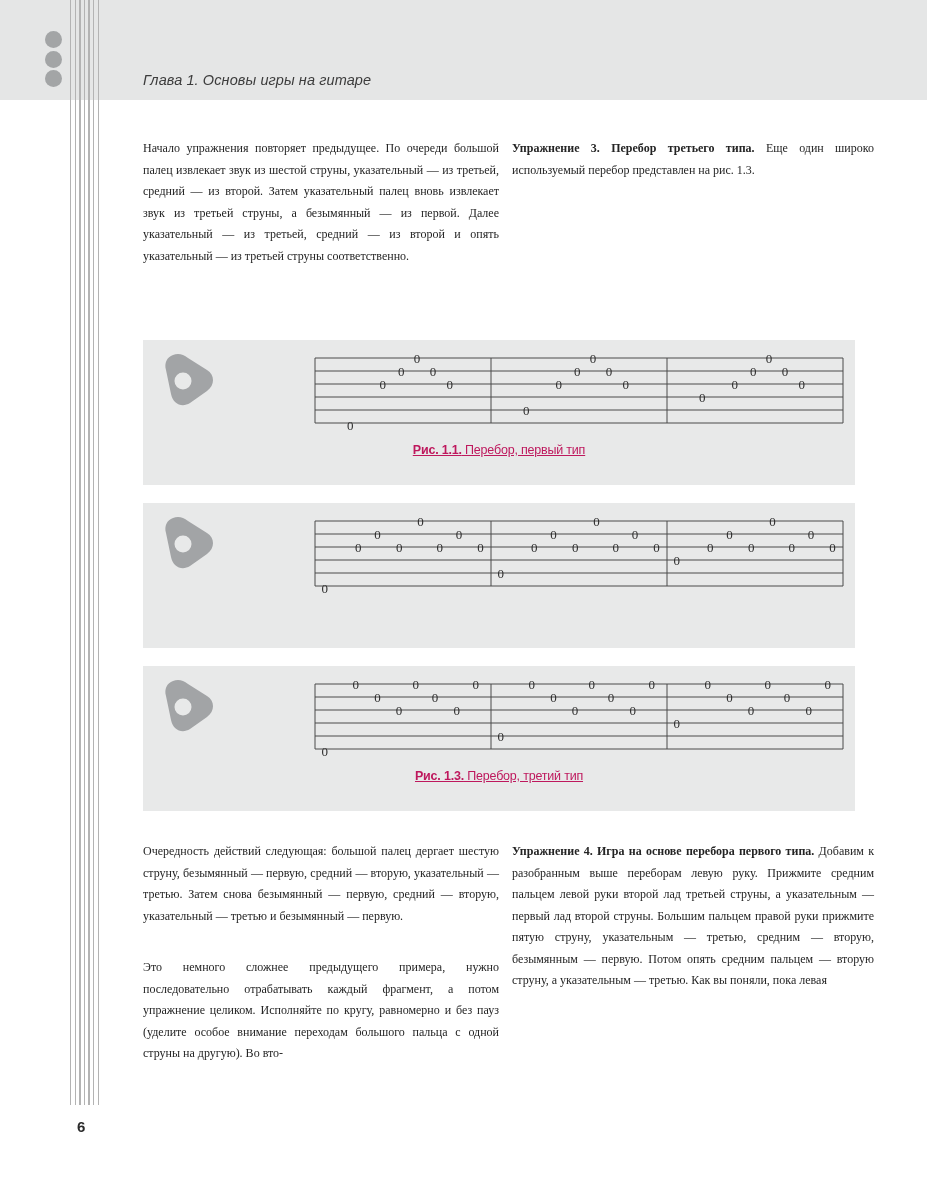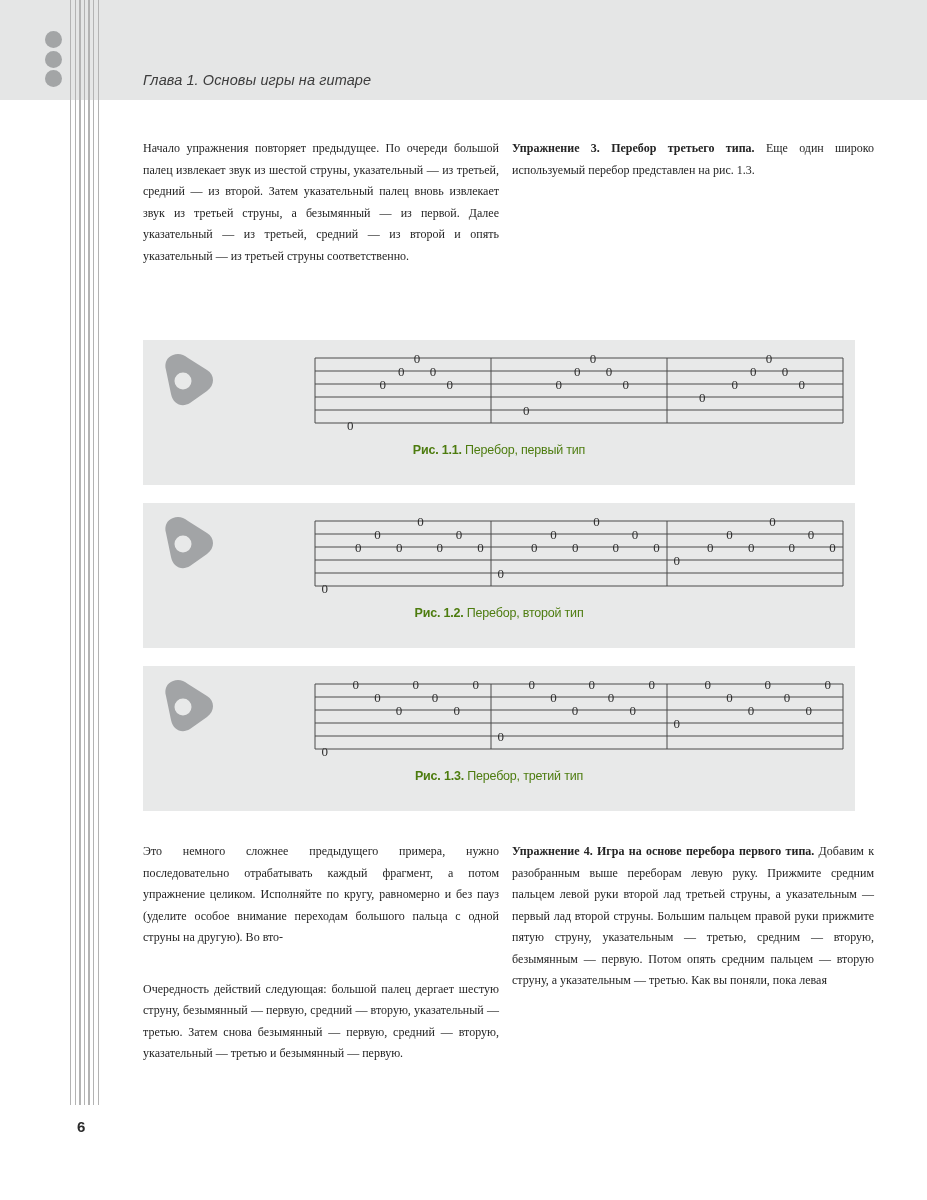--- a/index.html
+++ b/index.html
@@ -55,21 +55,21 @@
   .fig-band {
     position:absolute; left:143px; width:712px; height:145px;
     background:#e8e9e9;
   }
   .fig1 { top:340px; } .fig2 { top:503px; } .fig3 { top:666px; }
   .tab-svg { position:absolute; left:0; top:0; }
   .fig-caption {
     position:absolute; left:0; right:0; top:103px;
     text-align:center;
     font-family:"Liberation Sans", sans-serif;
-    font-size:12.5px; color:#4d7c0f; letter-spacing:-0.2px;
+    font-size:12.5px; color:#be185d; letter-spacing:-0.2px;text-decoration:underline;
   }
   .cap-b { font-weight:700; }
 
   
   .page-number {
     position:absolute; left:77px; top:1118px;
     font-family:"Liberation Sans", sans-serif;
     font-weight:700; font-size:15px; color:#2b2b2b;
   }
 </style>
@@ -159,21 +159,20 @@
         <text x="513.616" y="48.6" text-anchor="middle" font-family="&quot;Liberation Serif&quot;, serif" font-size="13" fill="#2f2f2f">0</text>
         <text x="533.68" y="61.6" text-anchor="middle" font-family="&quot;Liberation Serif&quot;, serif" font-size="13" fill="#2f2f2f">0</text>
         <text x="567.296" y="48.6" text-anchor="middle" font-family="&quot;Liberation Serif&quot;, serif" font-size="13" fill="#2f2f2f">0</text>
         <text x="586.48" y="35.6" text-anchor="middle" font-family="&quot;Liberation Serif&quot;, serif" font-size="13" fill="#2f2f2f">0</text>
         <text x="608.128" y="48.6" text-anchor="middle" font-family="&quot;Liberation Serif&quot;, serif" font-size="13" fill="#2f2f2f">0</text>
         <text x="629.6" y="22.6" text-anchor="middle" font-family="&quot;Liberation Serif&quot;, serif" font-size="13" fill="#2f2f2f">0</text>
         <text x="648.784" y="48.6" text-anchor="middle" font-family="&quot;Liberation Serif&quot;, serif" font-size="13" fill="#2f2f2f">0</text>
         <text x="667.968" y="35.6" text-anchor="middle" font-family="&quot;Liberation Serif&quot;, serif" font-size="13" fill="#2f2f2f">0</text>
         <text x="689.616" y="48.6" text-anchor="middle" font-family="&quot;Liberation Serif&quot;, serif" font-size="13" fill="#2f2f2f">0</text>
       </svg>
-    <div class="fig-caption"><span class="cap-b">Рис. 1.2.</span><span> Перебор, второй тип</span></div>
   </div>
 
   <div class="fig-band fig3">
     <svg class="tab-svg" width="712" height="145" viewBox="0 0 712 145">
         <path d="M 30 15 C 24 17 21 23 23 30 L 28 54 C 30 64 39 68 47 63 L 64 51 C 72 45 72 35 64 30 L 45 18 C 40 14 35 13 30 15 Z M 40 32.5 A 8.5 8.5 0 1 0 40 49.5 A 8.5 8.5 0 1 0 40 32.5 Z" fill="#a2a4a6" fill-rule="evenodd"></path>
         <line x1="172" x2="700" y1="18" y2="18" stroke="#4a4a4a" stroke-width="1"></line>
         <line x1="172" x2="700" y1="31" y2="31" stroke="#4a4a4a" stroke-width="1"></line>
         <line x1="172" x2="700" y1="44" y2="44" stroke="#4a4a4a" stroke-width="1"></line>
         <line x1="172" x2="700" y1="57" y2="57" stroke="#4a4a4a" stroke-width="1"></line>
         <line x1="172" x2="700" y1="70" y2="70" stroke="#4a4a4a" stroke-width="1"></line>
@@ -204,22 +203,22 @@
         <text x="607.952" y="48.6" text-anchor="middle" font-family="&quot;Liberation Serif&quot;, serif" font-size="13" fill="#2f2f2f">0</text>
         <text x="624.848" y="22.6" text-anchor="middle" font-family="&quot;Liberation Serif&quot;, serif" font-size="13" fill="#2f2f2f">0</text>
         <text x="644.032" y="35.6" text-anchor="middle" font-family="&quot;Liberation Serif&quot;, serif" font-size="13" fill="#2f2f2f">0</text>
         <text x="665.6800000000001" y="48.6" text-anchor="middle" font-family="&quot;Liberation Serif&quot;, serif" font-size="13" fill="#2f2f2f">0</text>
         <text x="684.864" y="22.6" text-anchor="middle" font-family="&quot;Liberation Serif&quot;, serif" font-size="13" fill="#2f2f2f">0</text>
       </svg>
     <div class="fig-caption"><span class="cap-b">Рис. 1.3.</span><span> Перебор, третий тип</span></div>
   </div>
 
   <div class="col col-bl">
+    <p>Очередность действий следующая: большой палец дергает шестую струну, безымянный — первую, средний — вторую, указательный — третью. Затем снова безымянный — первую, средний — вторую, указательный — третью и безымянный — первую.</p>
     <p>Это немного сложнее предыдущего примера, нужно последовательно отрабатывать каждый фрагмент, а потом упражнение целиком. Исполняйте по кругу, равномерно и без пауз (уделите особое внимание переходам большого пальца с одной струны на другую). Во вто-</p>
-    <p>Очередность действий следующая: большой палец дергает шестую струну, безымянный — первую, средний — вторую, указательный — третью. Затем снова безымянный — первую, средний — вторую, указательный — третью и безымянный — первую.</p>
   </div>
 
   <div class="col col-br">
     <p><span class="lead">Упражнение 4. Игра на основе перебора первого типа.</span><span> Добавим к разобранным выше переборам левую руку. Прижмите средним пальцем левой руки второй лад третьей струны, а указательным — первый лад второй струны. Большим пальцем правой руки прижмите пятую струну, указательным — третью, средним — вторую, безымянным — первую. Потом опять средним пальцем — вторую струну, а указательным — третью. Как вы поняли, пока левая</span></p>
   </div>
 
   <div class="page-number">6</div>
 
 </div>
 

